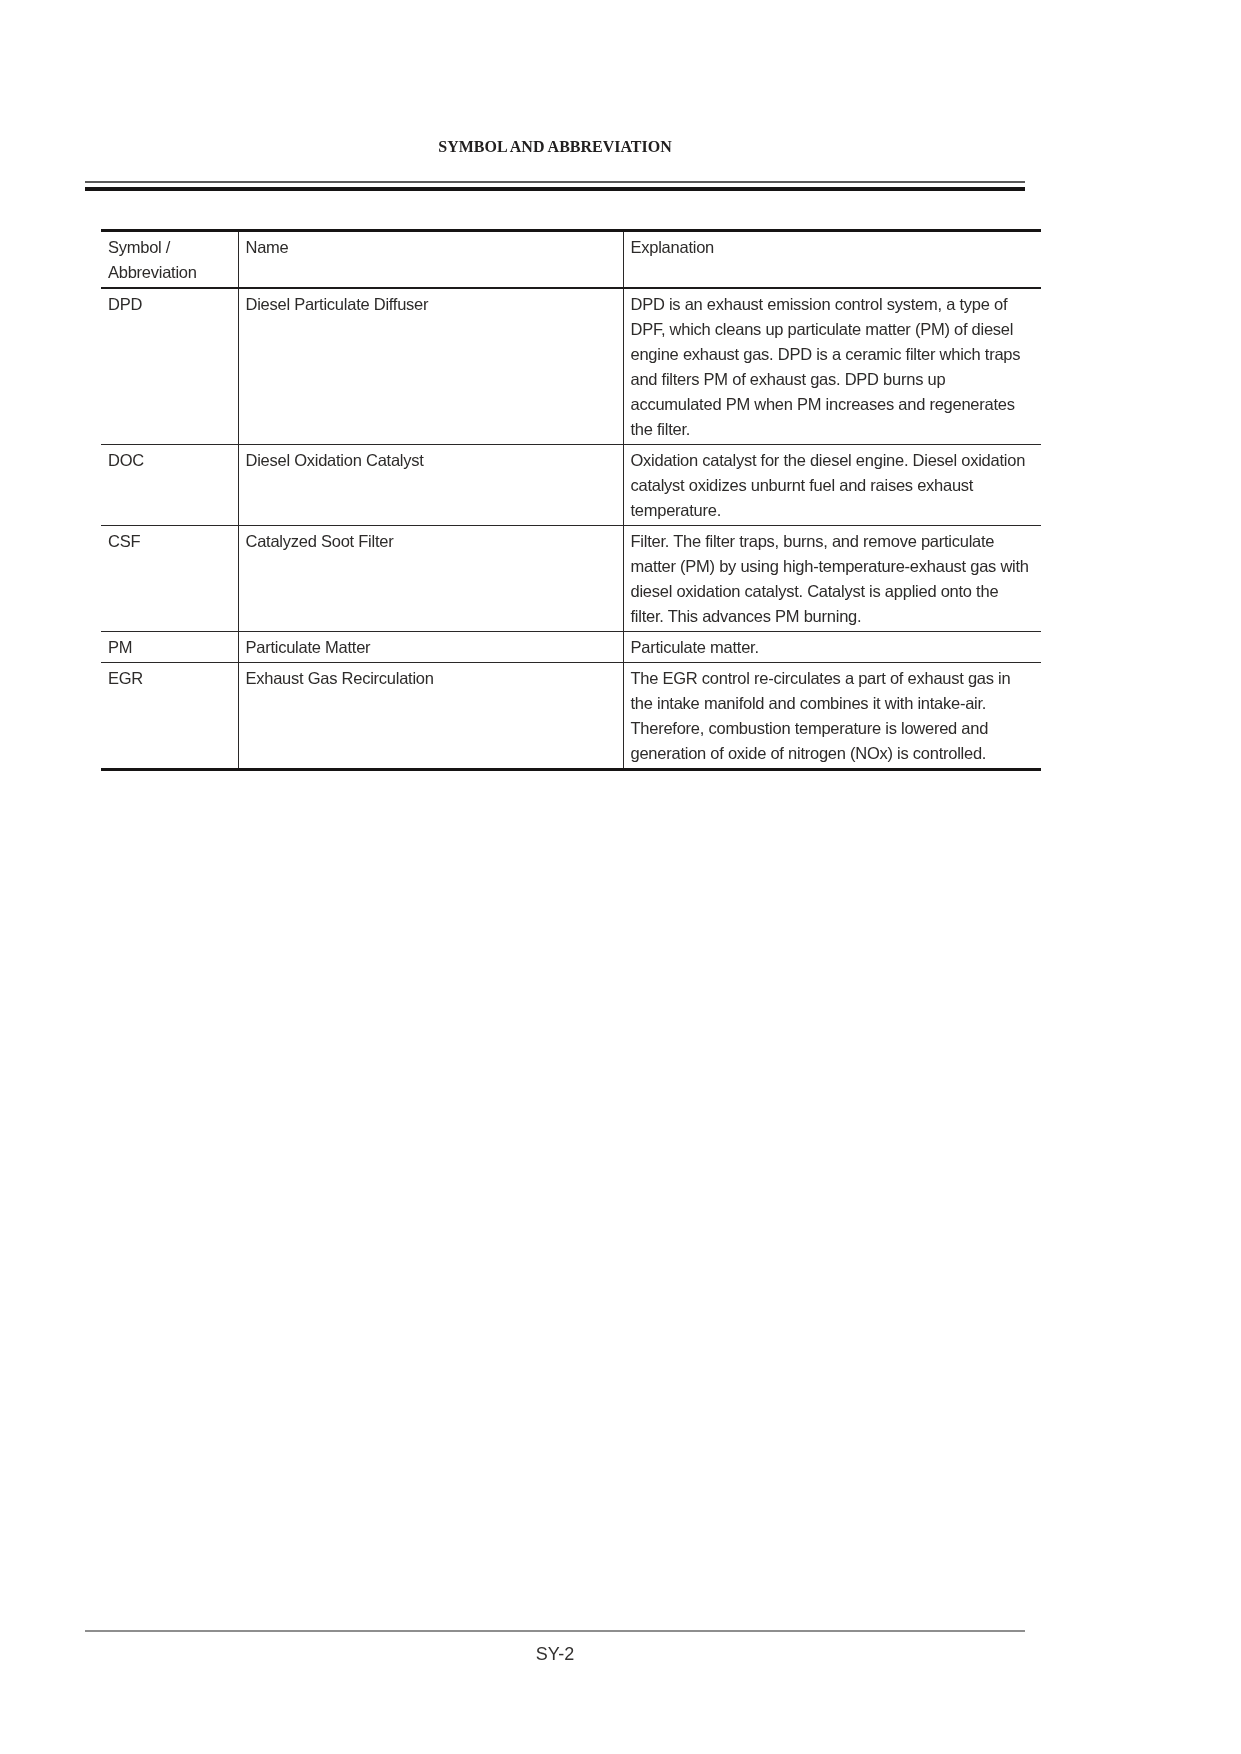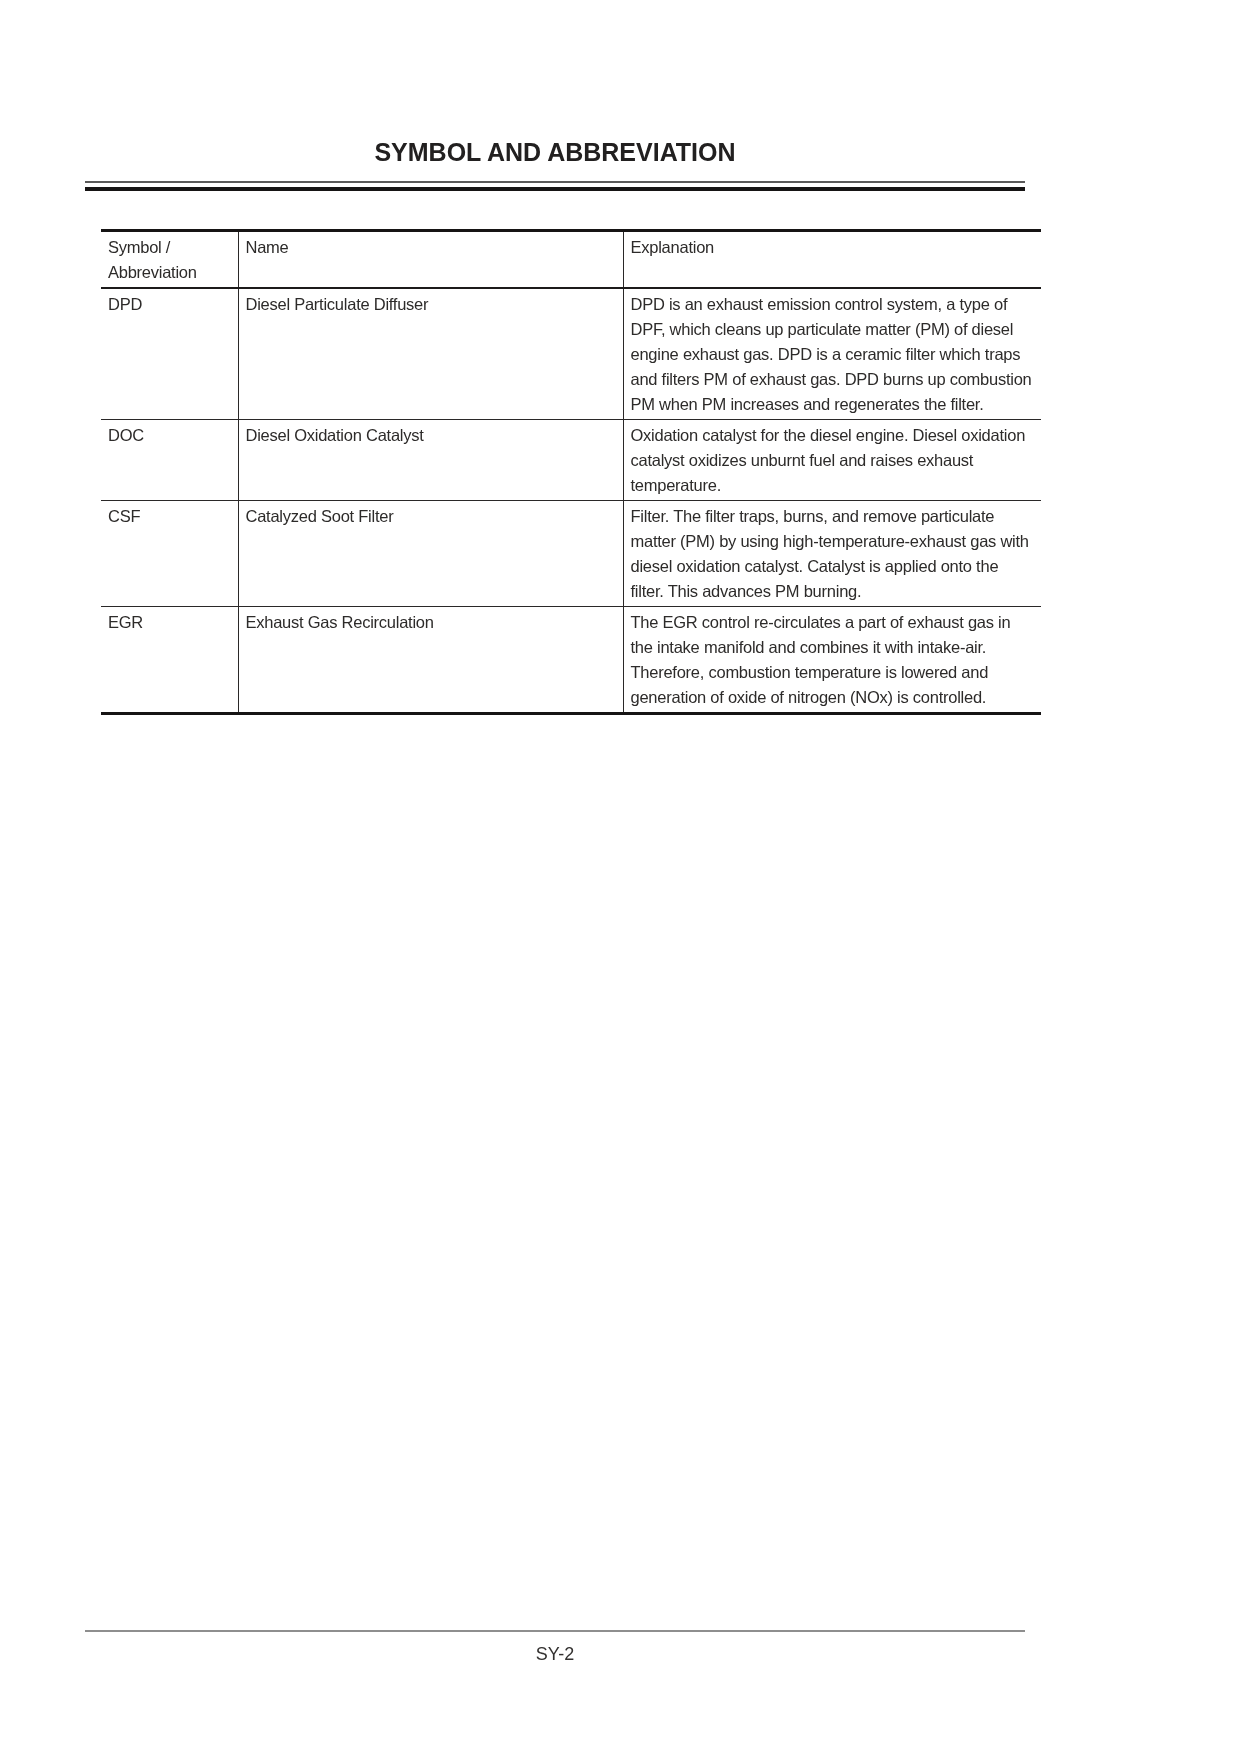--- a/index.html
+++ b/index.html
@@ -15,24 +15,25 @@
     font-family: "Liberation Sans", sans-serif;
     color: #2d2b2a;
     overflow: hidden;
   }
   .doc-title {
     position: absolute;
     top: 138px;
     left: 85px;
     width: 940px;
     text-align: center;
-    font-size: 25px;
+    font-size: 16px;
     font-weight: bold;
     color: #222020;
     letter-spacing: 0px;
+    font-family: Liberation Serif, serif;
   }
   .title-rule-thin {
     position: absolute;
     top: 181px;
     left: 85px;
     width: 940px;
     height: 2px;
     background: #5a5a5a;
   }
   .title-rule-thick {
@@ -113,31 +114,36 @@
       <tr>
         <th>Symbol / Abbreviation</th>
         <th>Name</th>
         <th>Explanation</th>
       </tr>
     </thead>
     <tbody>
       <tr>
         <td>DPD</td>
         <td>Diesel Particulate Diffuser</td>
-        <td>DPD is an exhaust emission control system, a type of DPF, which cleans up particulate matter (PM) of diesel engine exhaust gas. DPD is a ceramic filter which traps and filters PM of exhaust gas. DPD burns up combustion PM when PM increases and regenerates the filter.</td>
+        <td>DPD is an exhaust emission control system, a type of DPF, which cleans up particulate matter (PM) of diesel engine exhaust gas. DPD is a ceramic filter which traps and filters PM of exhaust gas. DPD burns up accumulated PM when PM increases and regenerates the filter.</td>
       </tr>
       <tr>
         <td>DOC</td>
         <td>Diesel Oxidation Catalyst</td>
         <td>Oxidation catalyst for the diesel engine. Diesel oxidation catalyst oxidizes unburnt fuel and raises exhaust temperature.</td>
       </tr>
       <tr>
         <td>CSF</td>
         <td>Catalyzed Soot Filter</td>
         <td>Filter. The filter traps, burns, and remove particulate matter (PM) by using high-temperature-exhaust gas with diesel oxidation catalyst. Catalyst is applied onto the filter. This advances PM burning.</td>
+      </tr>
+      <tr>
+        <td>PM</td>
+        <td>Particulate Matter</td>
+        <td>Particulate matter.</td>
       </tr>
       <tr>
         <td>EGR</td>
         <td>Exhaust Gas Recirculation</td>
         <td>The EGR control re-circulates a part of exhaust gas in the intake manifold and combines it with intake-air. Therefore, combustion temperature is lowered and generation of oxide of nitrogen (NOx) is controlled.</td>
       </tr>
     </tbody>
   </table>
 
   <div class="footer-divider"></div>

